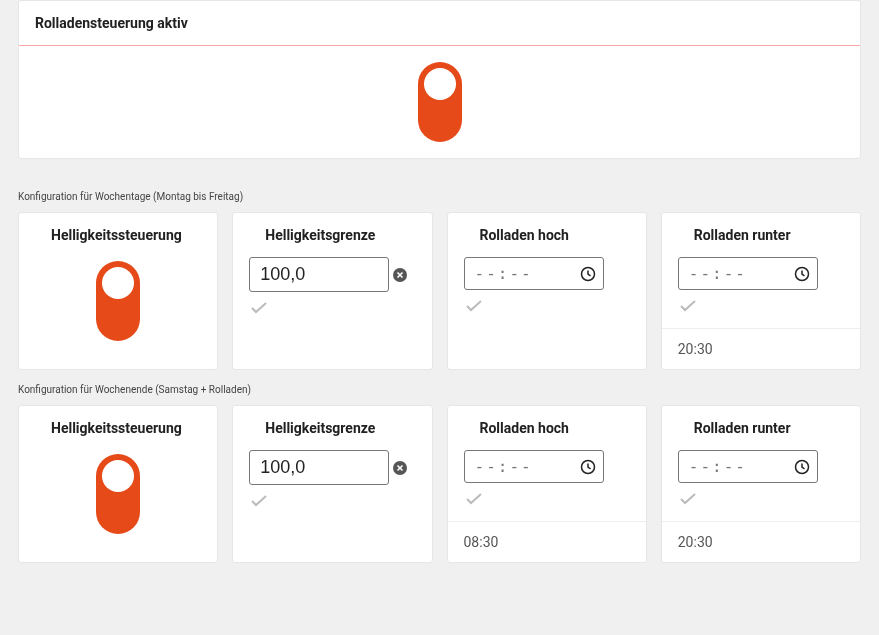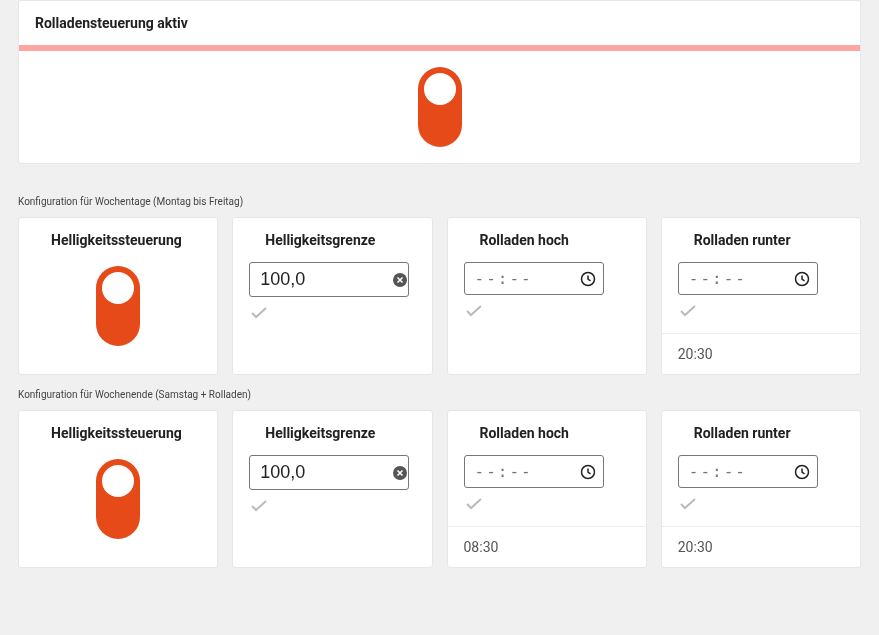--- a/index.html
+++ b/index.html
@@ -15,21 +15,21 @@
     background: #fff;
     border: 1px solid #e6e6e6;
     border-radius: 3px;
   }
   .main-card {
     margin: 0 18px 18px 18px;
   }
   .card-header {
     font-weight: 700;
     padding: 14px 16px;
-    border-bottom: 6px solid #fca5a5;
+    border-bottom: 1px solid #fca5a5;
   }
   .card-body {
     padding: 16px;
     display: flex;
     flex-direction: column;
     align-items: center;
   }
   .section-label {
     padding: 14px 18px 10px 18px;
     color: #444;
@@ -80,21 +80,21 @@
     top: 6px;
     left: 6px;
   }
   
   .input-wrap {
     position: relative;
     display: flex;
     align-items: center;
   }
   .num-input {
-    width: 160px;
+    width: 140px;
     padding: 6px 30px 6px 10px;
     font-size: 18px;
     border: 1px solid #777;
     border-radius: 3px;
     background: #fff;
     color: #222;
   }
   .clear-btn {
     position: absolute;
     right: 8px;

